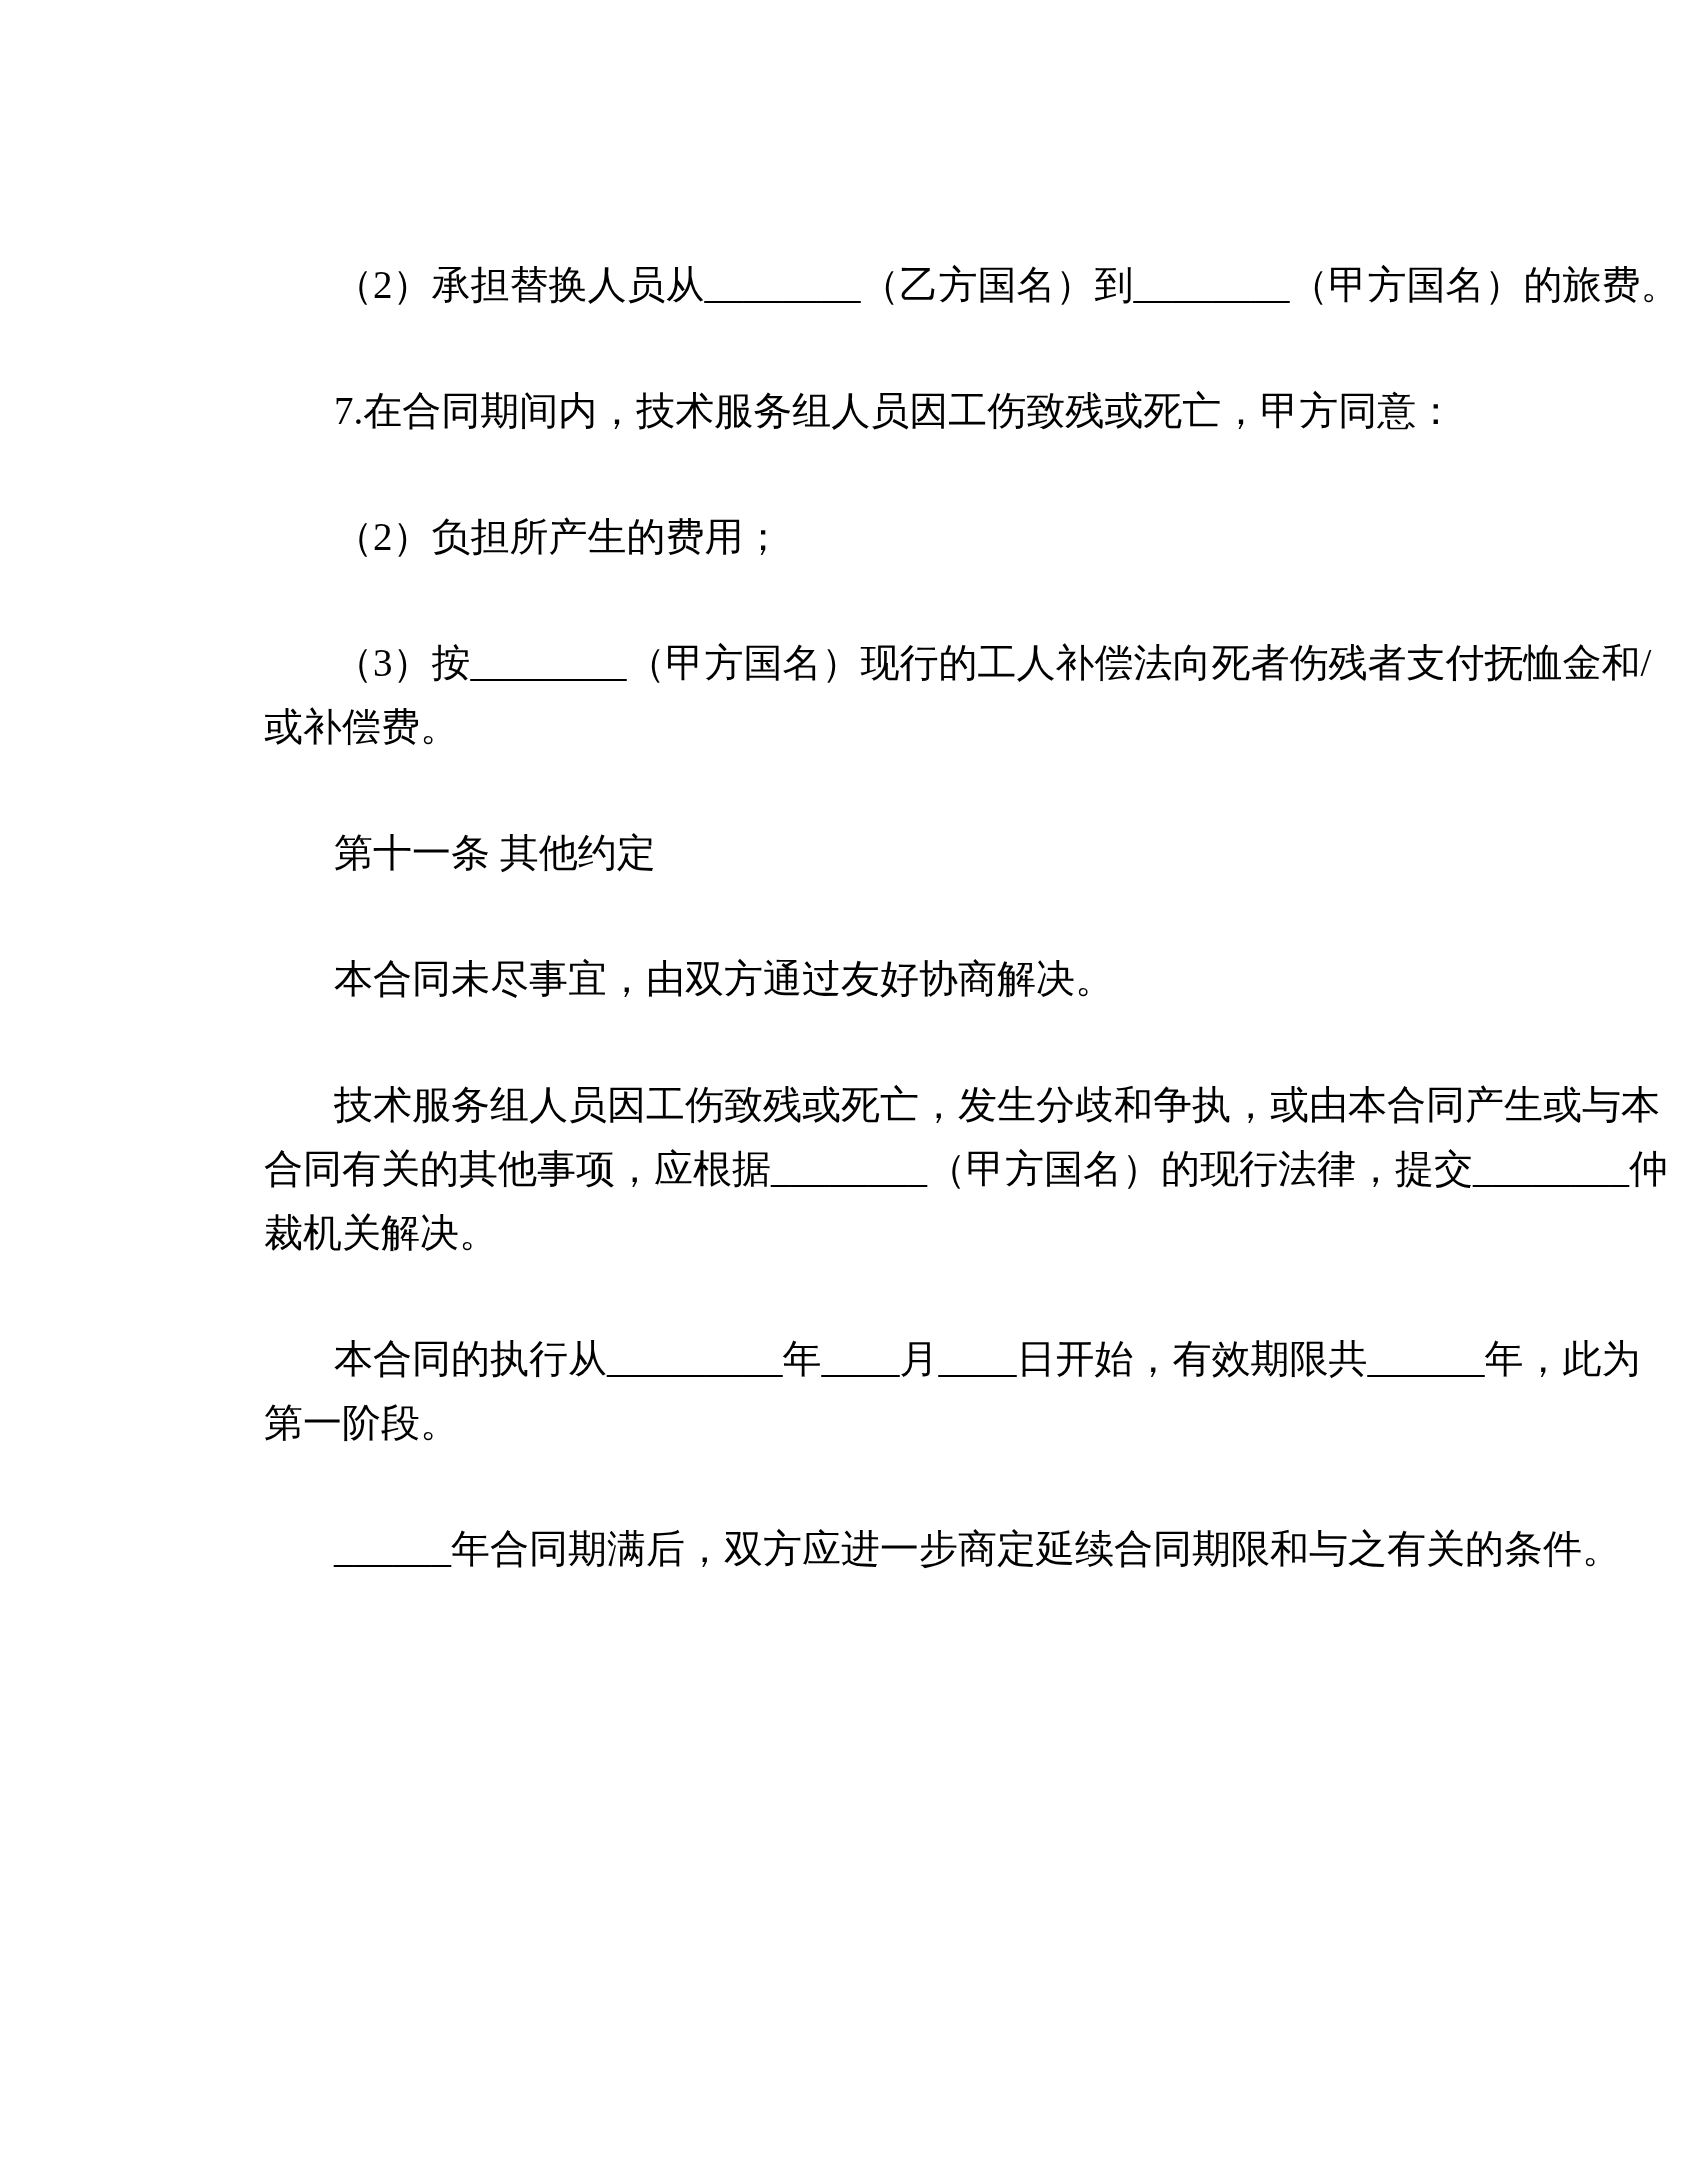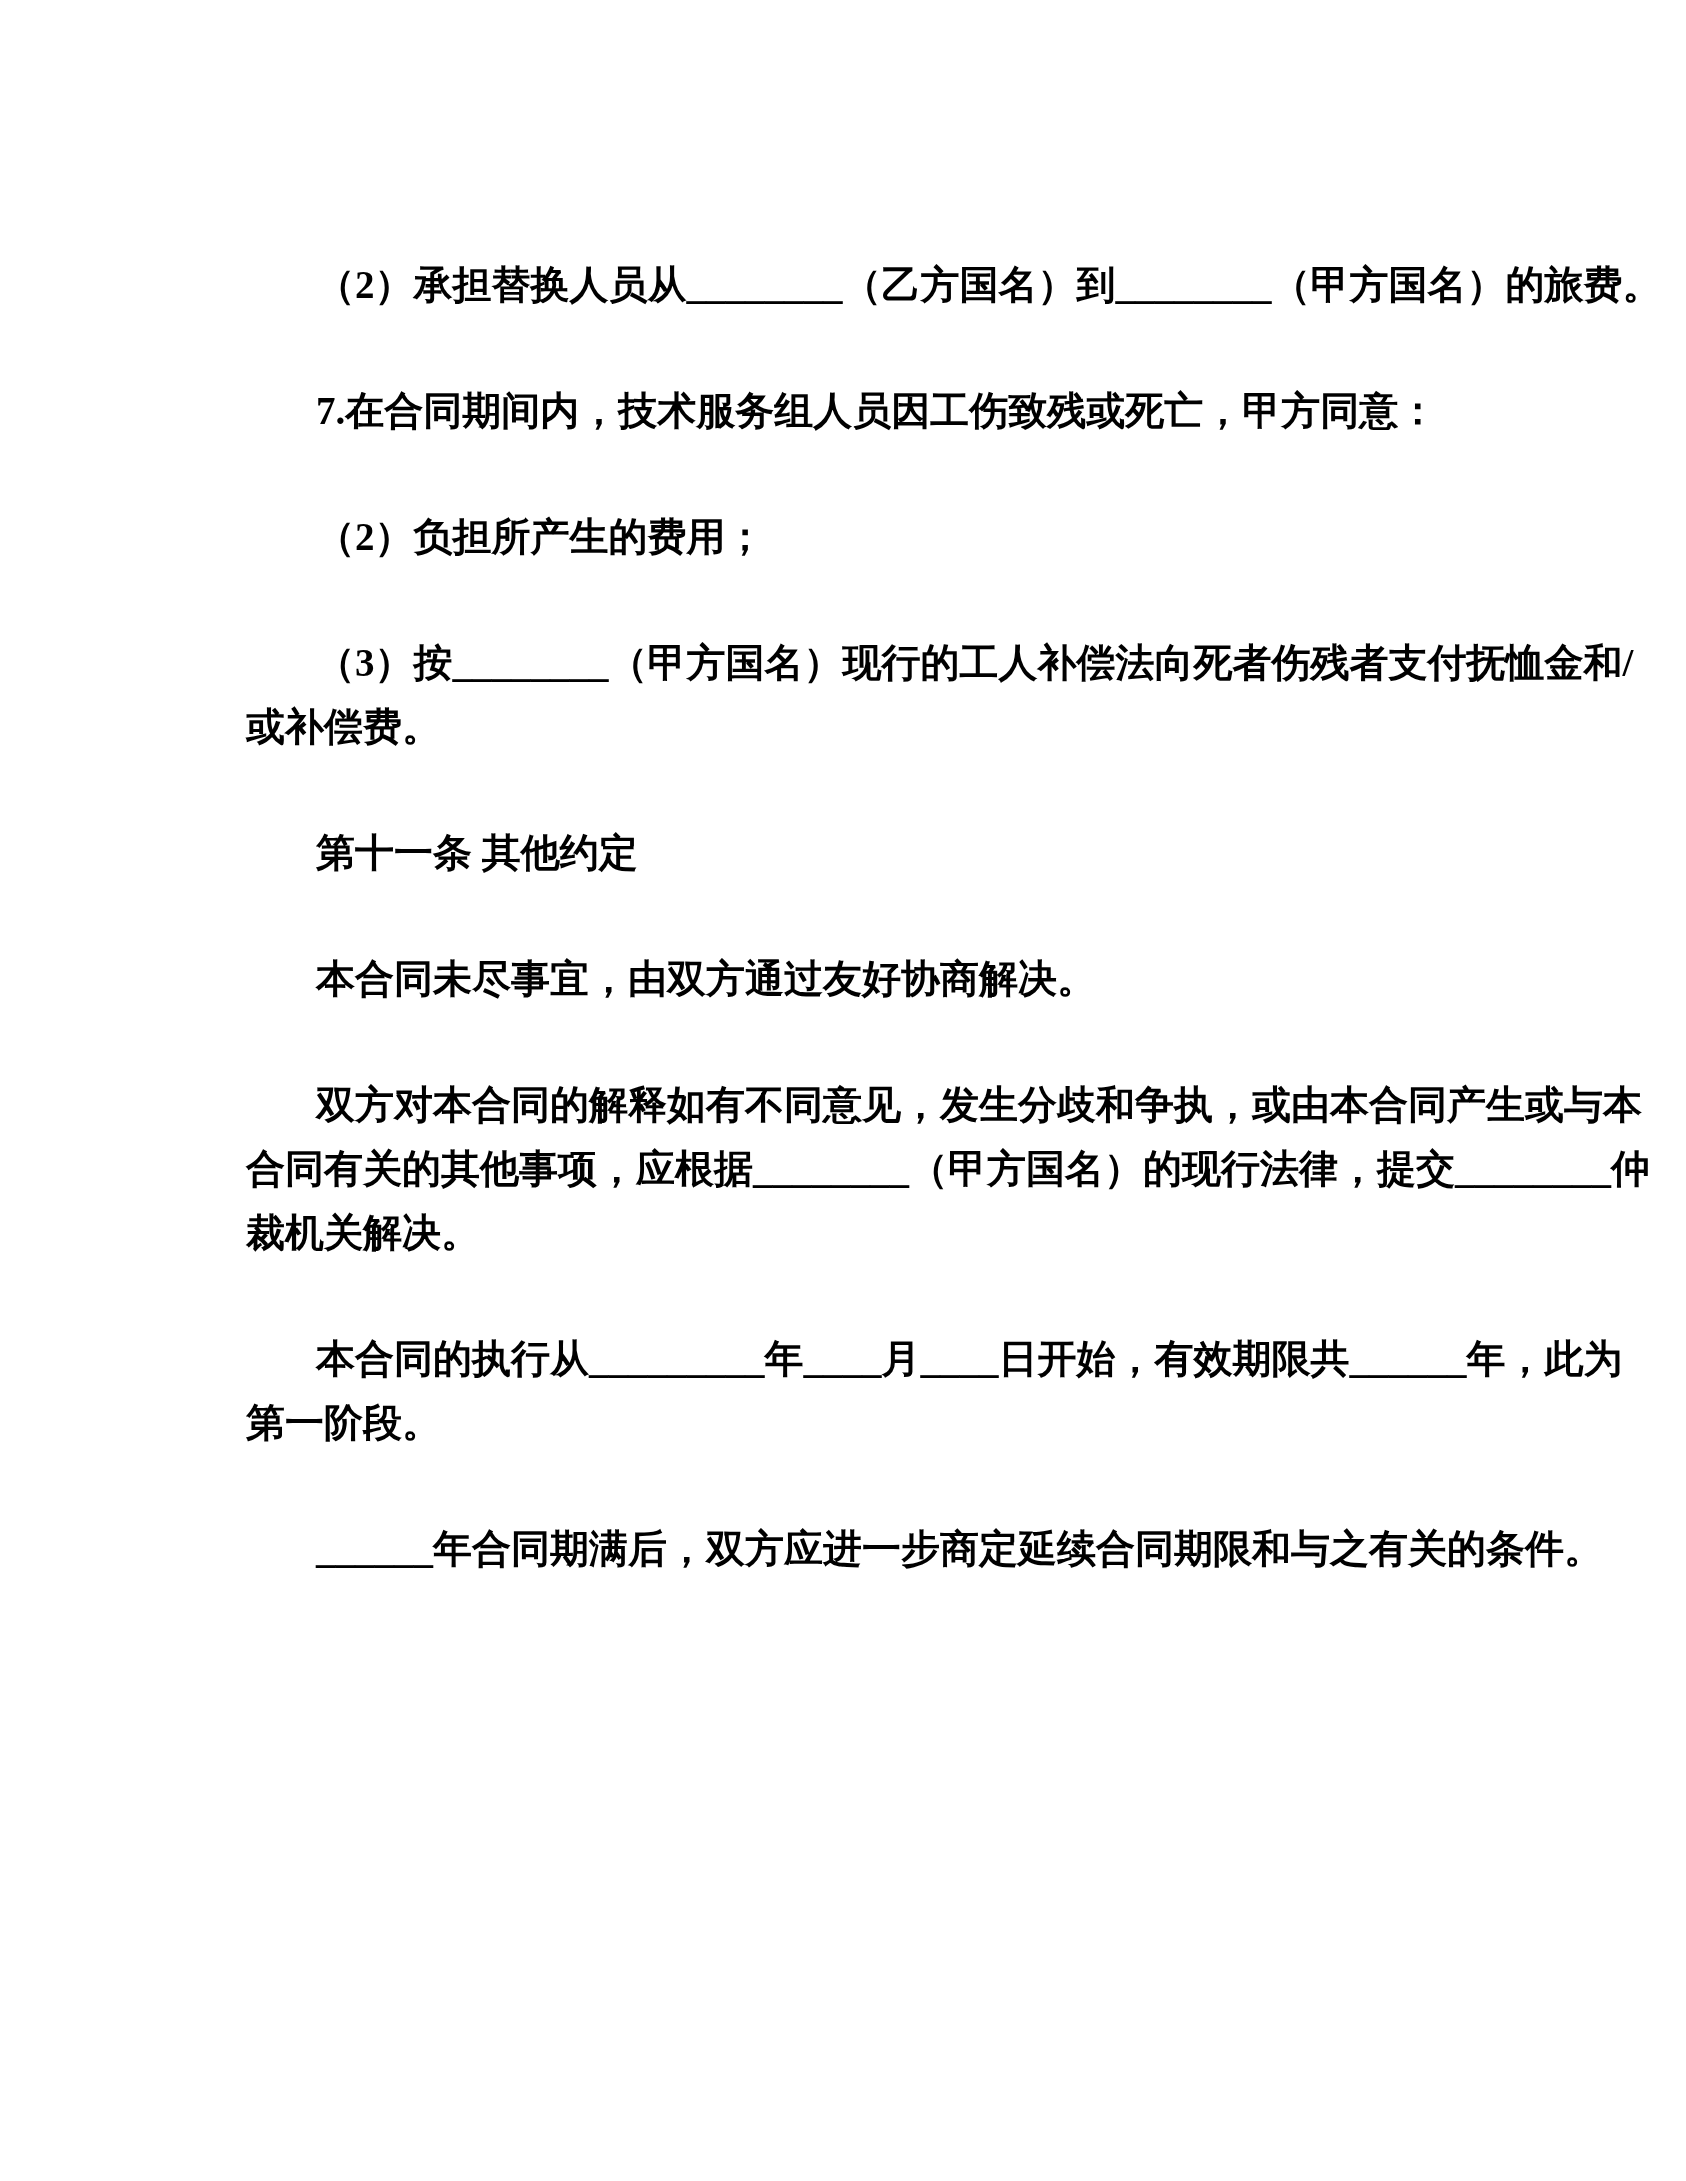--- a/index.html
+++ b/index.html
@@ -13,27 +13,27 @@
     overflow: hidden;
     position: relative;
   }
   .page {
     position: absolute;
     inset: 0;
     background: #ffffff;
   }
   .doc {
     position: absolute;
-    left: 246px;
+    left: 264px;
     top: 253px;
     width: 1203px;
     font-family: "Liberation Serif", "DejaVu Serif", serif;
     font-size: 39px;
     color: #000000;
-    font-weight: 700;
+    font-weight: 400;
   }
   .line {
     height: 64px;
     line-height: 64px;
     white-space: nowrap;
     letter-spacing: 0px;
   }
   .line.indent {
     padding-left: 70px;
   }
@@ -46,21 +46,21 @@
 
 <div class="page">
   <div class="doc" id="doc-body" style="color: rgb(0, 0, 0);">
       <div class="line indent">（2）承担替换人员从________（乙方国名）到________（甲方国名）的旅费。</div>
       <div class="line indent new-paragraph">7.在合同期间内，技术服务组人员因工伤致残或死亡，甲方同意：</div>
       <div class="line indent new-paragraph">（2）负担所产生的费用；</div>
       <div class="line indent new-paragraph">（3）按________（甲方国名）现行的工人补偿法向死者伤残者支付抚恤金和/</div>
       <div class="line">或补偿费。</div>
       <div class="line indent new-paragraph">第十一条 其他约定</div>
       <div class="line indent new-paragraph">本合同未尽事宜，由双方通过友好协商解决。</div>
-      <div class="line indent new-paragraph">双方对本合同的解释如有不同意见，发生分歧和争执，或由本合同产生或与本</div>
+      <div class="line indent new-paragraph">技术服务组人员因工伤致残或死亡，发生分歧和争执，或由本合同产生或与本</div>
       <div class="line">合同有关的其他事项，应根据________（甲方国名）的现行法律，提交________仲</div>
       <div class="line">裁机关解决。</div>
       <div class="line indent new-paragraph">本合同的执行从_________年____月____日开始，有效期限共______年，此为</div>
       <div class="line">第一阶段。</div>
       <div class="line indent new-paragraph">______年合同期满后，双方应进一步商定延续合同期限和与之有关的条件。</div>
     </div>
 </div>
 
 
 </body></html>

